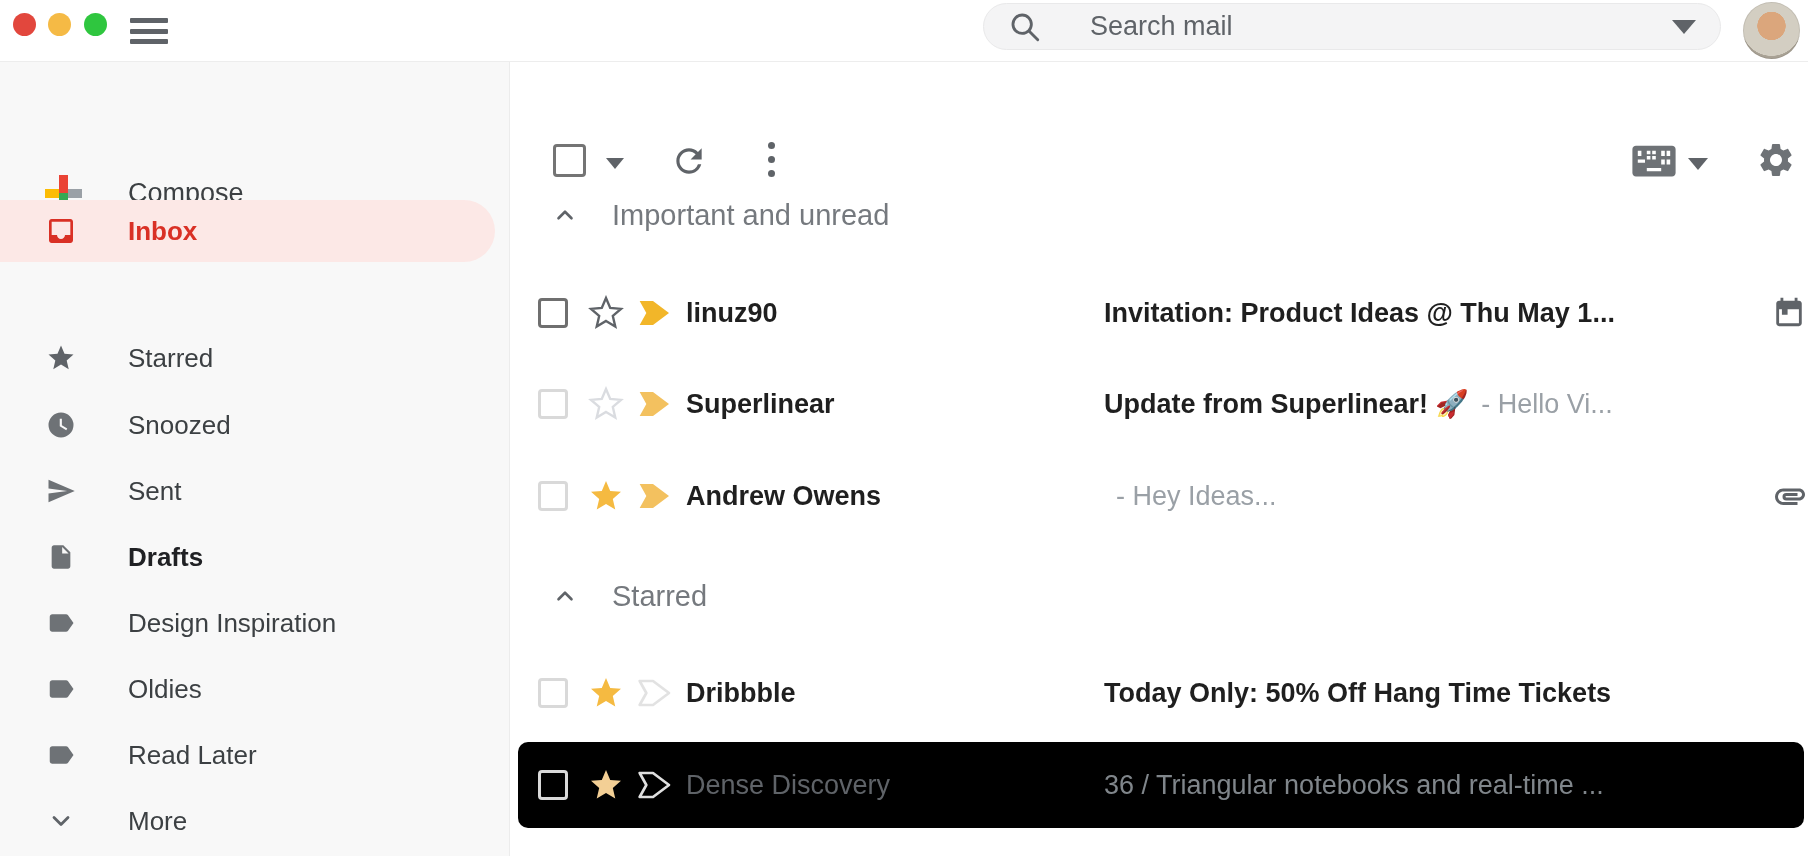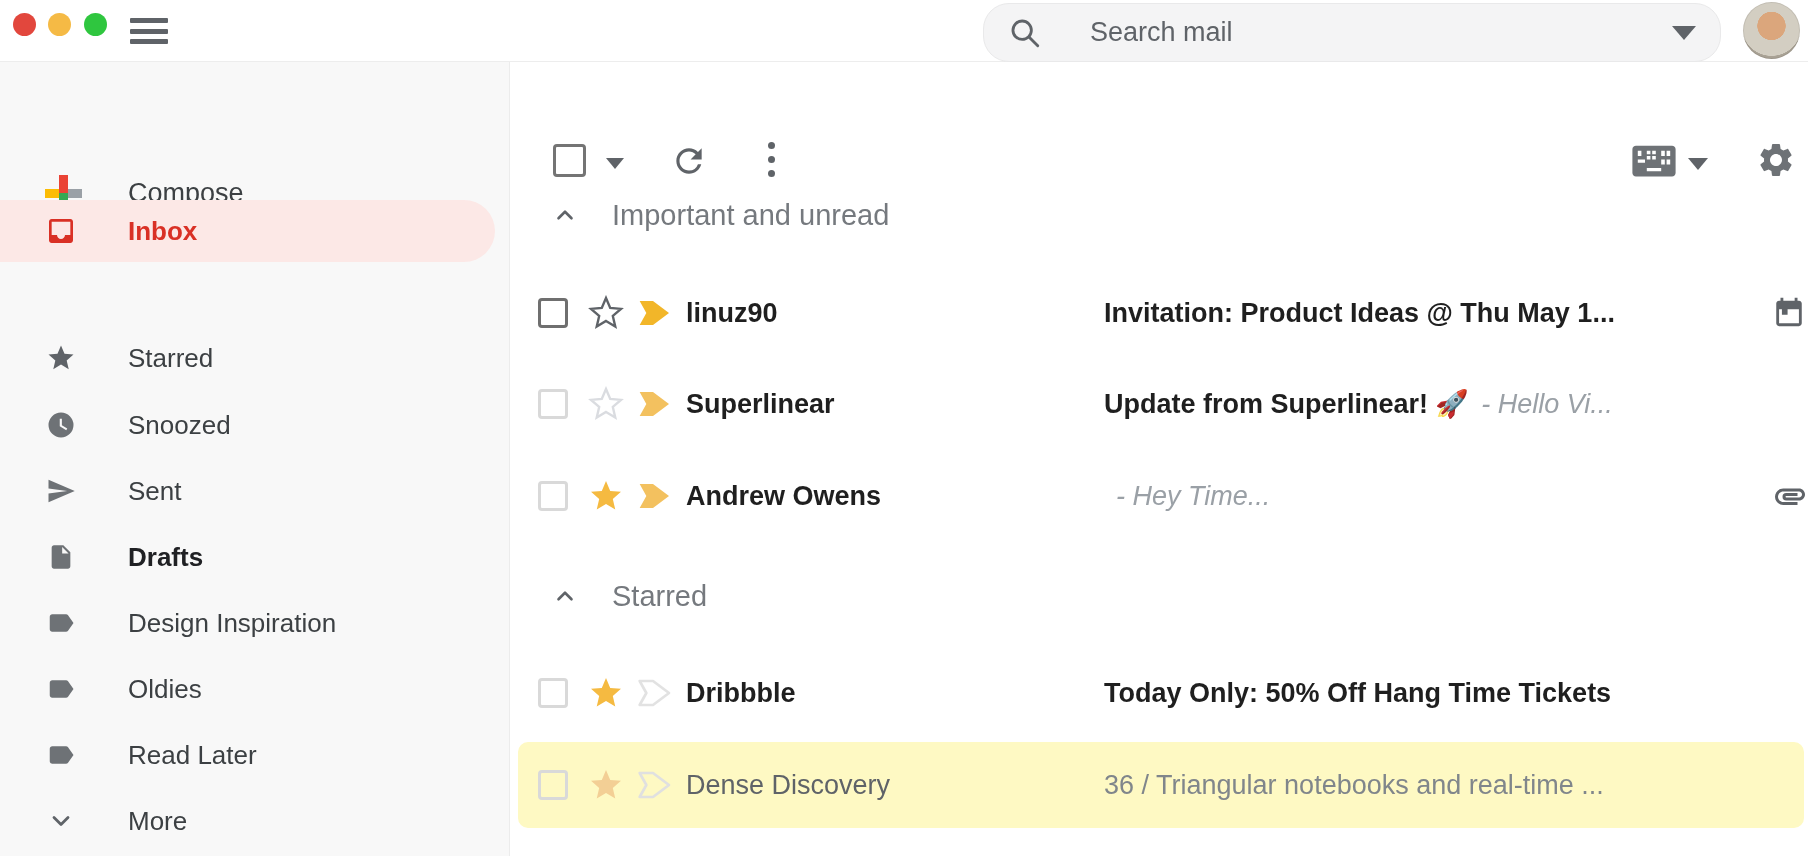--- a/index.html
+++ b/index.html
@@ -10,21 +10,21 @@
   
   .topbar { position:absolute; left:0; top:0; width:1808px; height:62px;
             background:#fff; border-bottom:1px solid #ededed; }
   .tl { position:absolute; top:13px; width:23px; height:23px; border-radius:50%; }
   .tl.red { left:13px; background:#e2473d; }
   .tl.yellow { left:48px; background:#f5ba45; }
   .tl.green { left:84px; background:#2fc63f; }
   .hamburger { position:absolute; left:130px; top:14px; width:38px; height:34px;
                display:flex; flex-direction:column; justify-content:space-between; padding:4px 0; cursor:pointer; }
   .hamburger span { display:block; height:5px; background:#5f6368; border-radius:1px; }
-  .searchbar { position:absolute; left:983px; top:3px; width:738px; height:59px;
+  .searchbar { position:absolute; left:983px; top:3px; width:738px; height:47px;
                background:#f4f4f5; border:1px solid #e9e9ea; border-radius:26px;
                display:flex; align-items:center; padding:0 24px; }
   .searchbar input { flex:1; border:none; background:transparent; outline:none;
                      font-size:27px; color:#5f6368; margin-left:48px;
                      font-family:"Liberation Sans", sans-serif; }
   .searchbar input::placeholder { color:#5f6368; opacity:1; }
   .caret-down { width:0; height:0; border-left:12px solid transparent;
                 border-right:12px solid transparent; border-top:14px solid #5f6368; }
   .avatar { position:absolute; left:1743px; top:2px; width:57px; height:57px; border-radius:50%;
             background:
@@ -63,34 +63,34 @@
   .icon-btn { position:absolute; cursor:pointer; }
   .dots { display:flex; flex-direction:column; gap:7px; }
   .dots b { width:7px; height:7px; border-radius:50%; background:#5f6368; }
 
   .section-head { position:absolute; left:0; height:44px; display:flex; align-items:center; }
   .section-head .chev { margin-left:42px; }
   .section-head .txt { margin-left:34px; font-size:29px; color:#75797e; }
 
   .mail-row { position:absolute; left:0; right:0; height:90px;
               display:flex; align-items:center; padding-left:28px; cursor:pointer; }
-  .mail-row.read { left:8px; right:4px; background:#fef9c3; border-radius:10px;
+  .mail-row.read { left:8px; right:4px; background:#000000; border-radius:10px;
                    padding-left:20px; height:86px; }
   .cb { width:30px; height:30px; border-radius:4px; flex:none; }
   .cb.dark  { border:3px solid #6f6f6f; }
   .cb.light { border:3px solid #d9d9d9; }
   .star { width:36px; height:36px; margin-left:20px; flex:none; }
   .marker { width:38px; height:32px; margin-left:10px; flex:none; }
   .sender { margin-left:14px; width:418px; flex:none; font-size:27px; color:#1f1f1f;
             white-space:nowrap; overflow:hidden; }
   .sender.bold { font-weight:bold; }
   .subjwrap { flex:1; display:flex; align-items:baseline; white-space:nowrap; overflow:hidden;
               font-size:27px; }
   .subj { color:#1f1f1f; font-weight:bold; }
-  .snippet { color:#9aa0a6; margin-left:12px; font-weight:normal;font-style:italic; }
+  .snippet { color:#9aa0a6; margin-left:12px; font-weight:normal; }
   .trailing { margin-left:auto; flex:none; width:36px; height:36px; }
   .mail-row.read .sender { color:#5f6368; font-weight:normal; }
   .mail-row.read .subj { color:#80868b; font-weight:normal;text-align:center; }
   svg { display:block; }
 </style>
 </head>
 <body>
 
 <div class="stage">
 
@@ -300,21 +300,21 @@
             <path d="M12 17.27L18.18 21l-1.64-7.03L22 9.24l-7.19-.61L12 2 9.19 8.63 2 9.24l5.46 4.73L5.82 21z"></path>
           </svg>
       </span>
       <span class="marker">
         <svg width="38" height="32" viewBox="0 0 28 24">
             <polygon points="4,3 14,3 26,12 14,21 4,21 9,12" fill="#f3c15f"></polygon>
           </svg>
       </span>
       <span class="sender bold">Andrew Owens</span>
       <span class="subjwrap">
-        <span class="snippet">- Hey Time...</span>
+        <span class="snippet">- Hey Ideas...</span>
       </span>
       <span class="trailing">
         <svg width="36" height="36" viewBox="0 0 24 24" fill="#5f6368">
             <path d="M2 12.5C2 9.46 4.46 7 7.5 7H18c2.21 0 4 1.79 4 4s-1.79 4-4 4H9.5a2.5 2.5 0 010-5H17v2H9.5a.5.5 0 000 1H18c1.1 0 2-.9 2-2s-.9-2-2-2H7.5C5.57 9 4 10.57 4 12.5S5.57 16 7.5 16H17v2H7.5C4.46 18 2 15.54 2 12.5z"></path>
           </svg>
       </span>
     </div>
 
     <div class="section-head" style="top:512px">
       <span class="chev">

